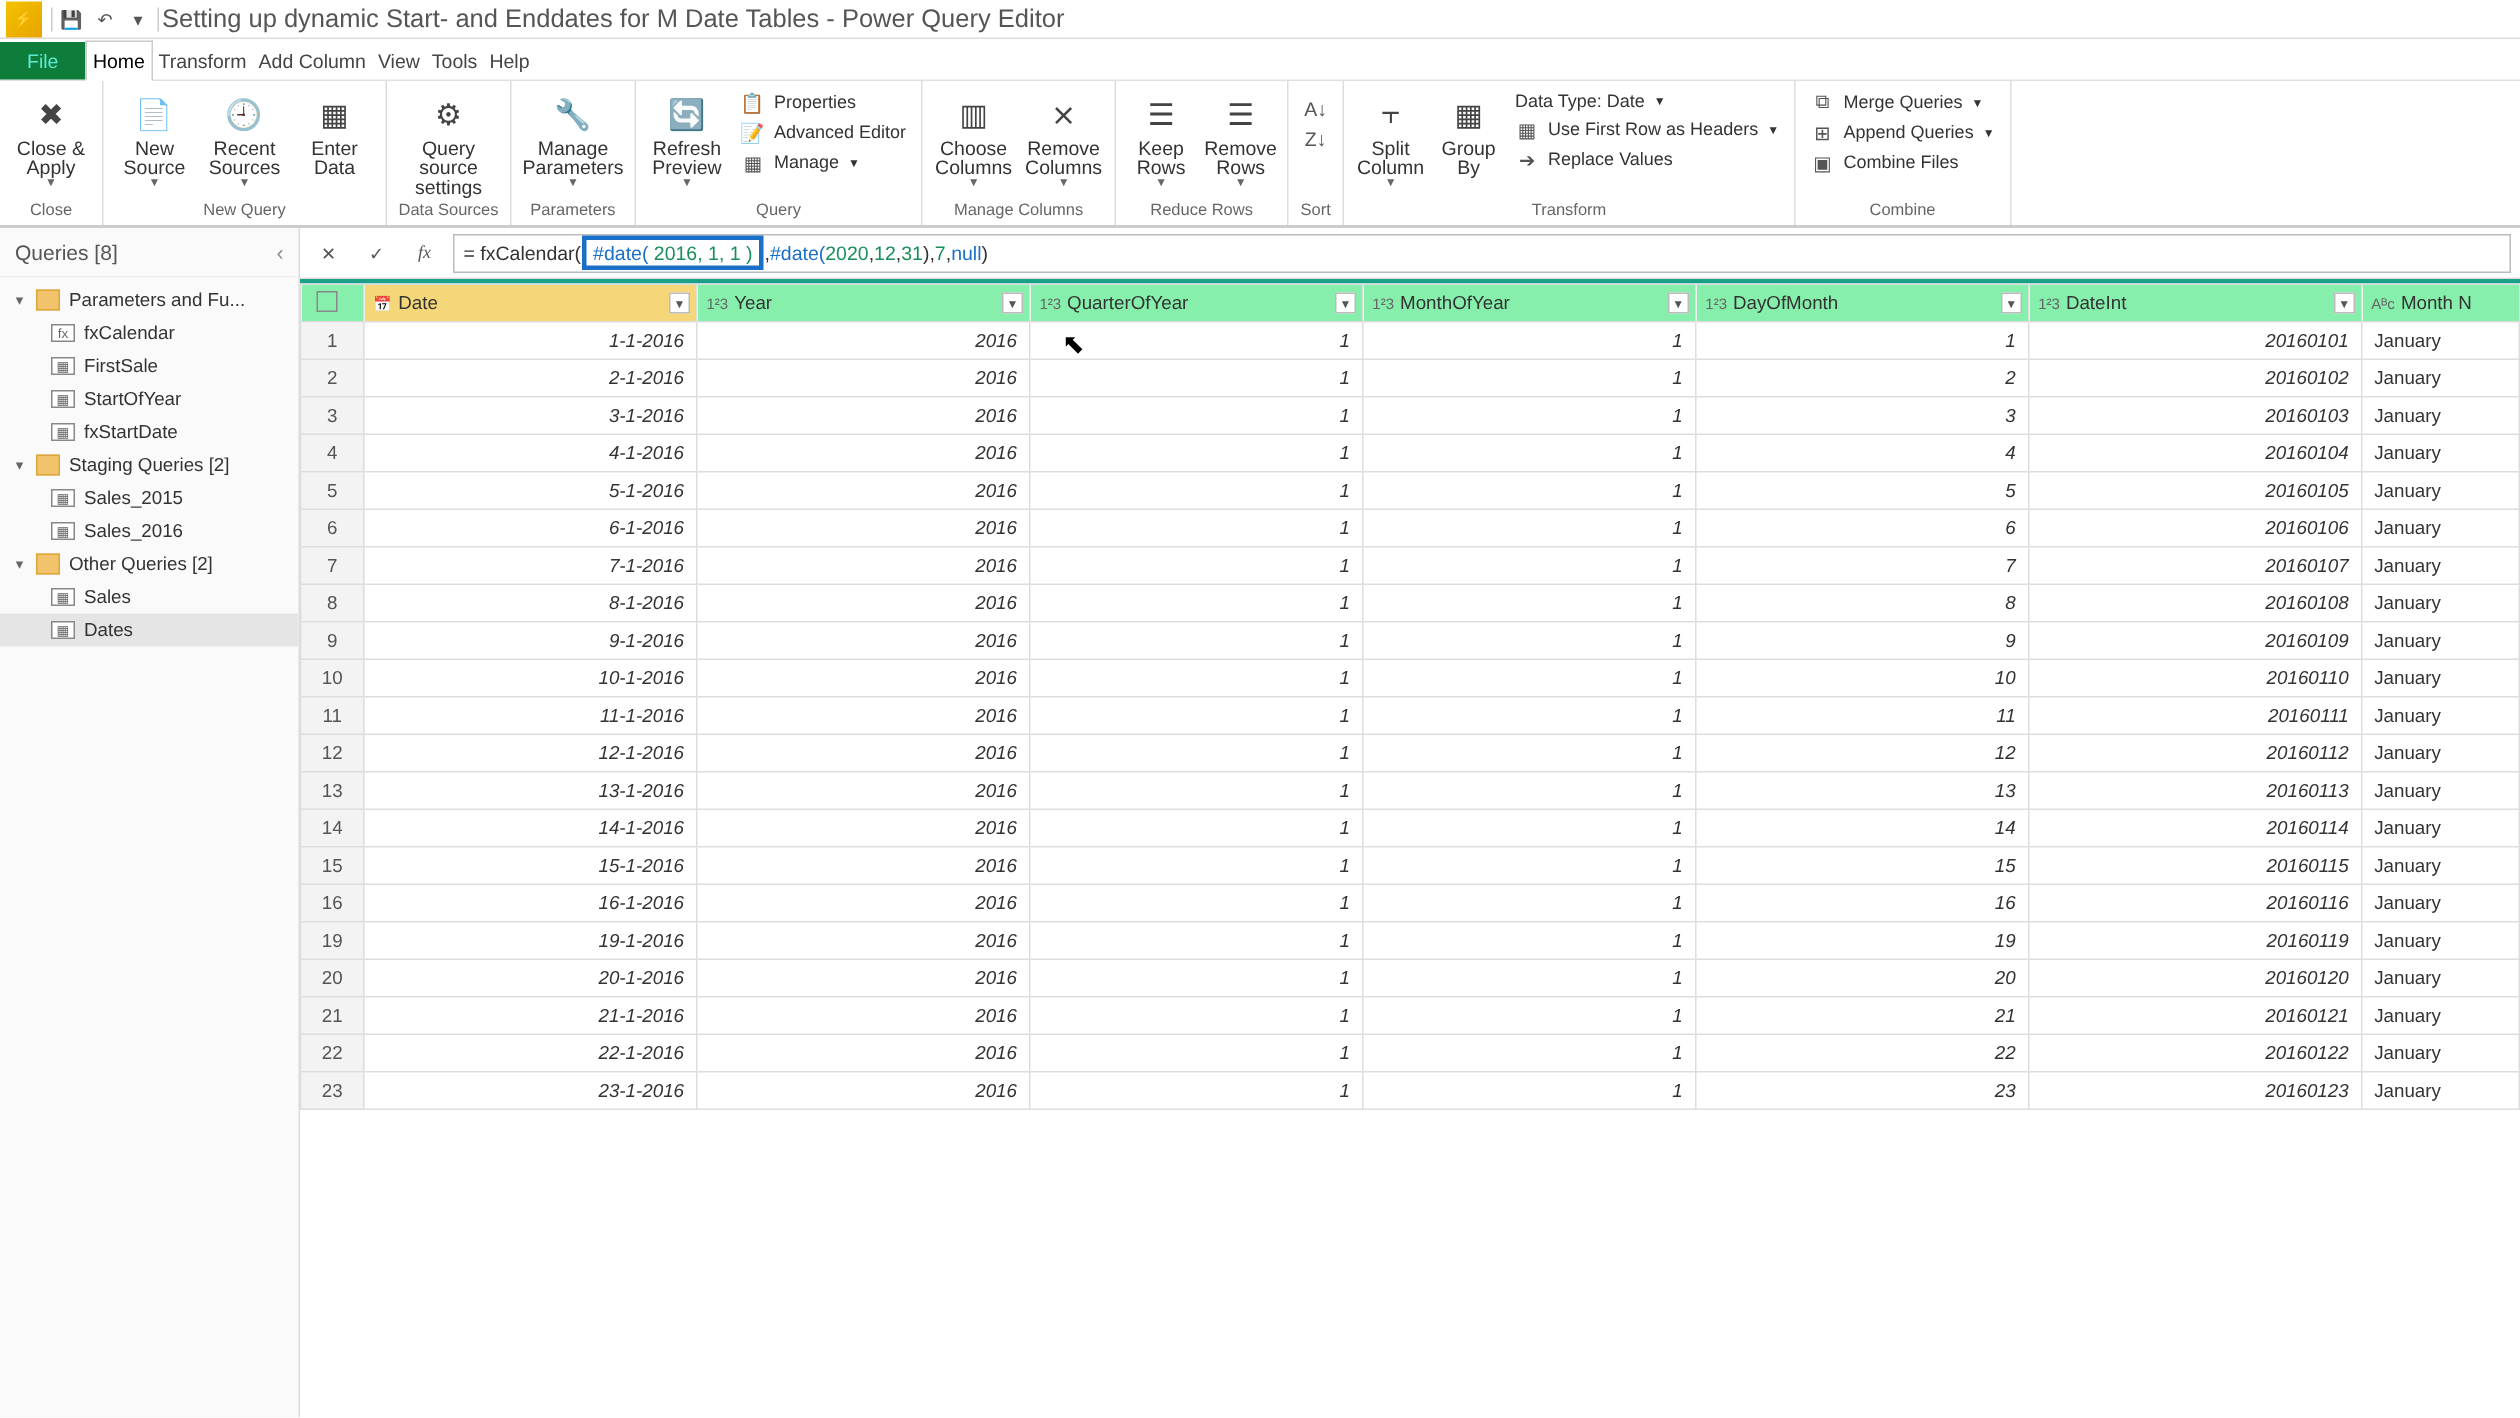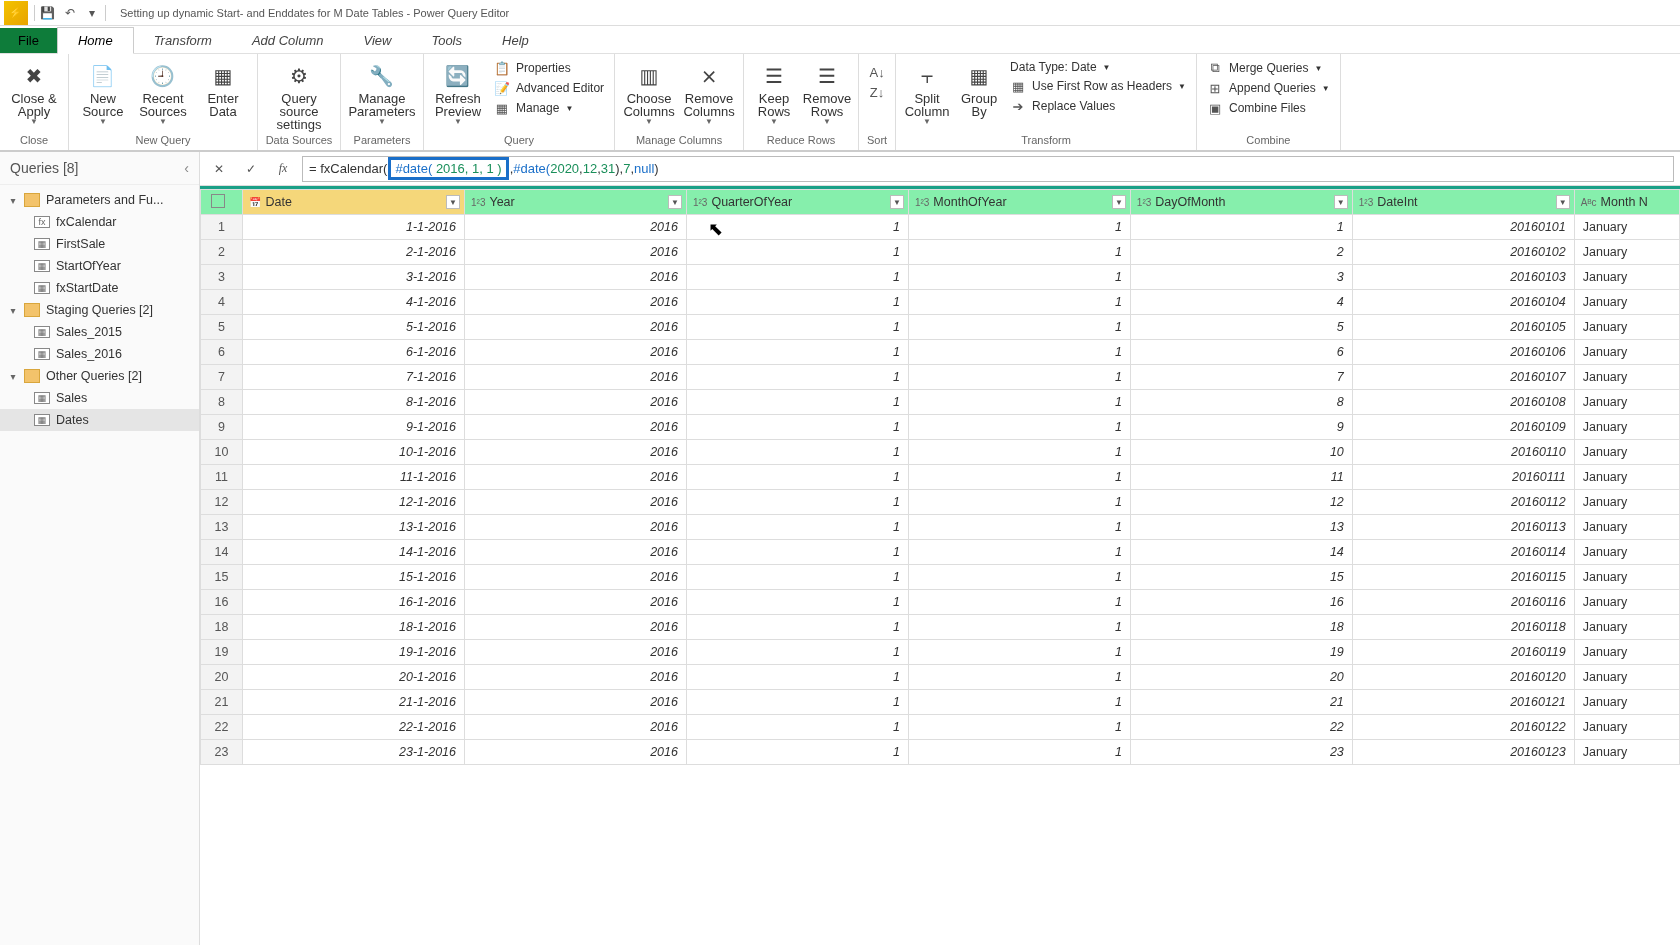--- a/index.html
+++ b/index.html
@@ -3,27 +3,27 @@
 <meta charset="utf-8">
 <style>
 * { margin: 0; padding: 0; box-sizing: border-box; font-family: "Segoe UI", Tahoma, sans-serif; }
 body { background: #fff; font-size: 12px; color: #333; overflow: hidden; }
 
 
 .title-bar { height: 26px; background: #fff; display: flex; align-items: center; border-bottom: 1px solid #ddd; }
 .title-bar .app-icon { width: 24px; height: 24px; background: linear-gradient(135deg,#f3c300,#e8a300); margin: 0 4px; display:flex;align-items:center;justify-content:center;color:#000;font-size:10px;font-weight:bold; }
 .qat-btn { width: 22px; height: 22px; display:flex;align-items:center;justify-content:center;color:#555;cursor:pointer; }
 .title-sep { width:1px;height:16px;background:#ccc;margin:0 2px; }
-.title-text { margin-left: 12px; font-size: 11px; color:#555; }
+.title-text { font-size: 17px; color:#555; }
 
 
 .menu-tabs { height: 28px; display:flex; align-items:flex-end; background:#fff; border-bottom:1px solid #e0e0e0; }
-.file-tab { background:#217346; color:#000000; padding:5px 18px; font-size:13px; cursor:pointer; background:#107c10; }
+.file-tab { background:#217346; color:#5eead4; padding:5px 18px; font-size:13px; cursor:pointer; background:#107c10; }
 .file-tab { background:#0a7d3f; }
-.menu-tab { padding:5px 20px; font-size:13px; color:#444; cursor:pointer;font-style:italic; }
+.menu-tab { padding:5px 4px; font-size:13px; color:#444; cursor:pointer; }
 .menu-tab.active { border:1px solid #ccc; border-bottom:1px solid #fff; background:#fff; margin-bottom:-1px; color:#000; }
 
 
 .ribbon { height: 98px; background:#fff; border-bottom:2px solid #ccc; display:flex; }
 .rgroup { border-right:1px solid #ddd; display:flex; flex-direction:column; padding:2px 6px; }
 .rgroup-body { flex:1; display:flex; align-items:flex-start; gap:4px; padding-top:2px;}
 .rgroup-label { text-align:center; font-size:11px; color:#666; padding:1px 0 2px; }
 .rbtn-big { width:56px; display:flex;flex-direction:column;align-items:center;cursor:pointer;padding:2px;text-align:center; }
 .rbtn-big .icn { width:32px;height:32px;display:flex;align-items:center;justify-content:center;font-size:20px;color:#444; }
 .rbtn-big .lbl { font-size:13px; line-height:13px; color:#333; }
@@ -545,30 +545,20 @@
               <td class="rownum">16</td>
               <td class="num">16-1-2016</td>
               <td class="num">2016</td>
               <td class="num">1</td>
               <td class="num">1</td>
               <td class="num">16</td>
               <td class="num">20160116</td>
               <td class="txt">January</td>
             </tr>
             <tr>
-              <td class="rownum">18</td>
-              <td class="num">18-1-2016</td>
-              <td class="num">2016</td>
-              <td class="num">1</td>
-              <td class="num">1</td>
-              <td class="num">18</td>
-              <td class="num">20160118</td>
-              <td class="txt">January</td>
-            </tr>
-            <tr>
               <td class="rownum">19</td>
               <td class="num">19-1-2016</td>
               <td class="num">2016</td>
               <td class="num">1</td>
               <td class="num">1</td>
               <td class="num">19</td>
               <td class="num">20160119</td>
               <td class="txt">January</td>
             </tr>
             <tr>

